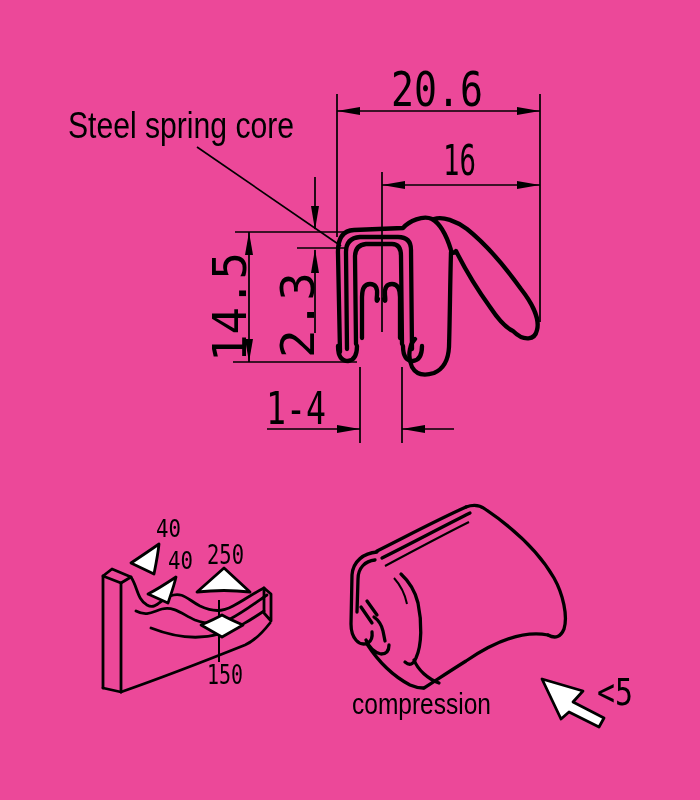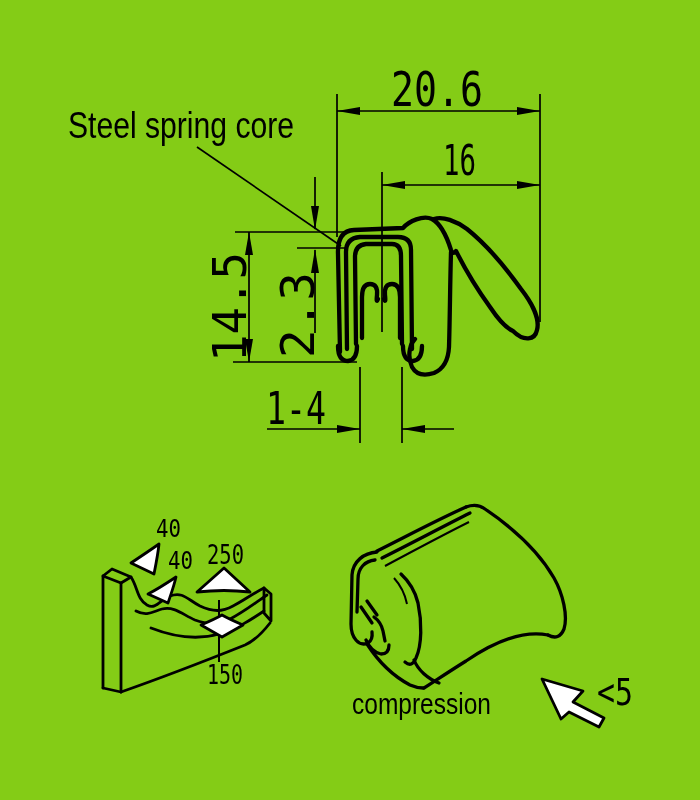--- a/index.html
+++ b/index.html
@@ -1,16 +1,16 @@
 <!DOCTYPE html>
 <html><head>
 <meta charset="utf-8">
 <style>
   html,body{margin:0;padding:0;background:#ffffff;}
-  .sheet{position:relative;width:700px;height:800px;background:#84cc16;overflow:hidden;}
+  .sheet{position:relative;width:700px;height:800px;background:#ec4899;overflow:hidden;}
   svg{position:absolute;left:0;top:0;}
   .thin{stroke:#000;stroke-width:1.7;fill:none;}
   .thin2{stroke:#000;stroke-width:2;fill:none;}
   .prof{stroke:#000;stroke-width:4.3;fill:none;stroke-linecap:round;stroke-linejoin:round;}
   .iso{stroke:#000;stroke-width:3.3;fill:none;stroke-linecap:round;stroke-linejoin:round;}
   .bend{stroke:#000;stroke-width:2.8;fill:none;stroke-linecap:round;stroke-linejoin:round;}
   .tri{stroke:#000;stroke-width:2.8;fill:#ffffff;stroke-linejoin:round;}
   .ah{fill:#000;stroke:none;}
   .dimtxt{font-family:"DejaVu Sans Mono",monospace;fill:#000;}
   .lbltxt{font-family:"Liberation Sans","DejaVu Sans",sans-serif;fill:#000;}

